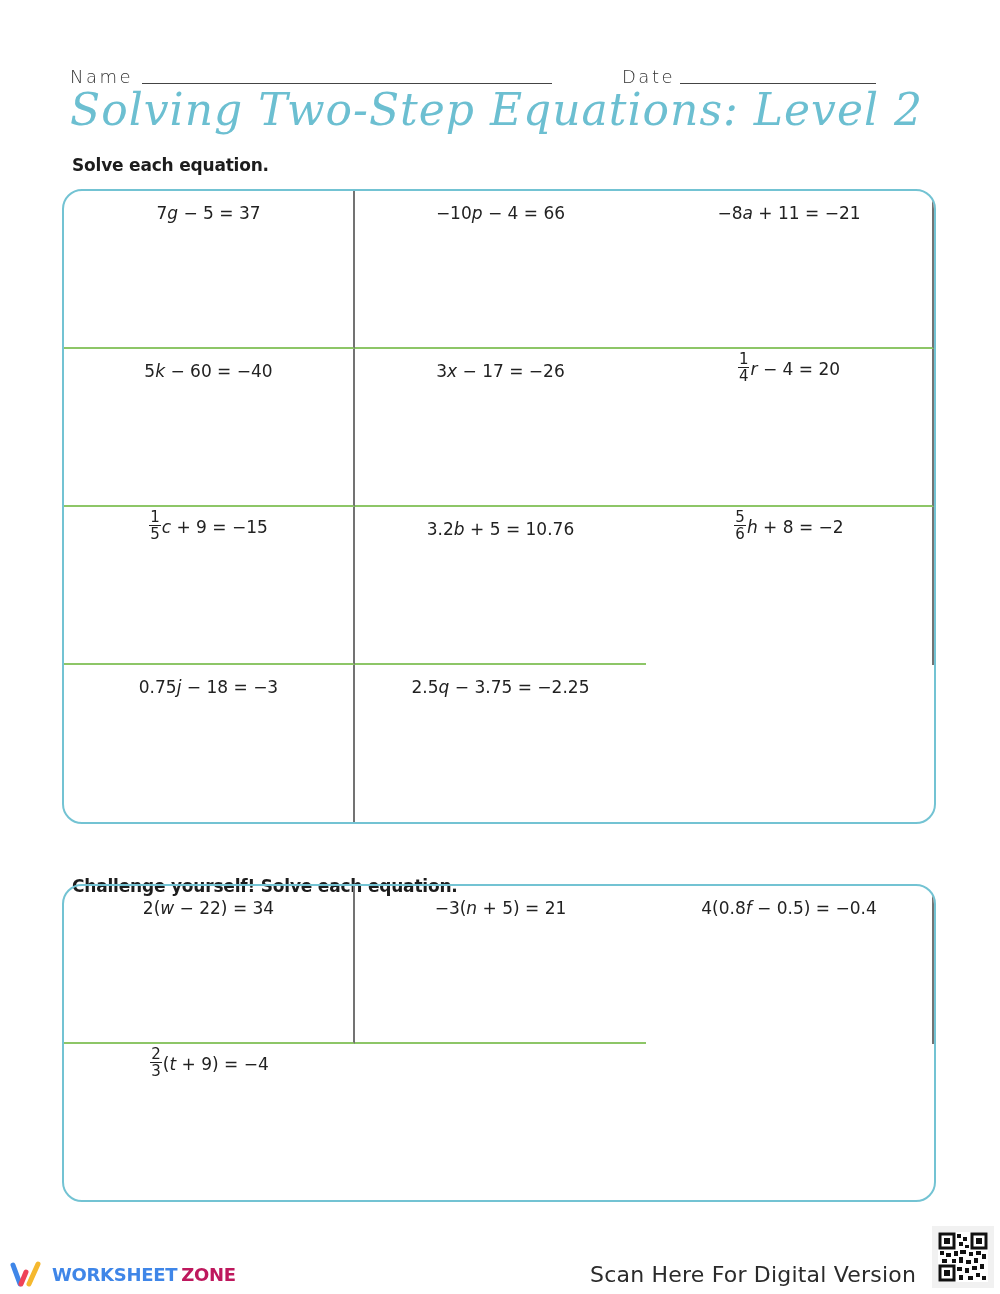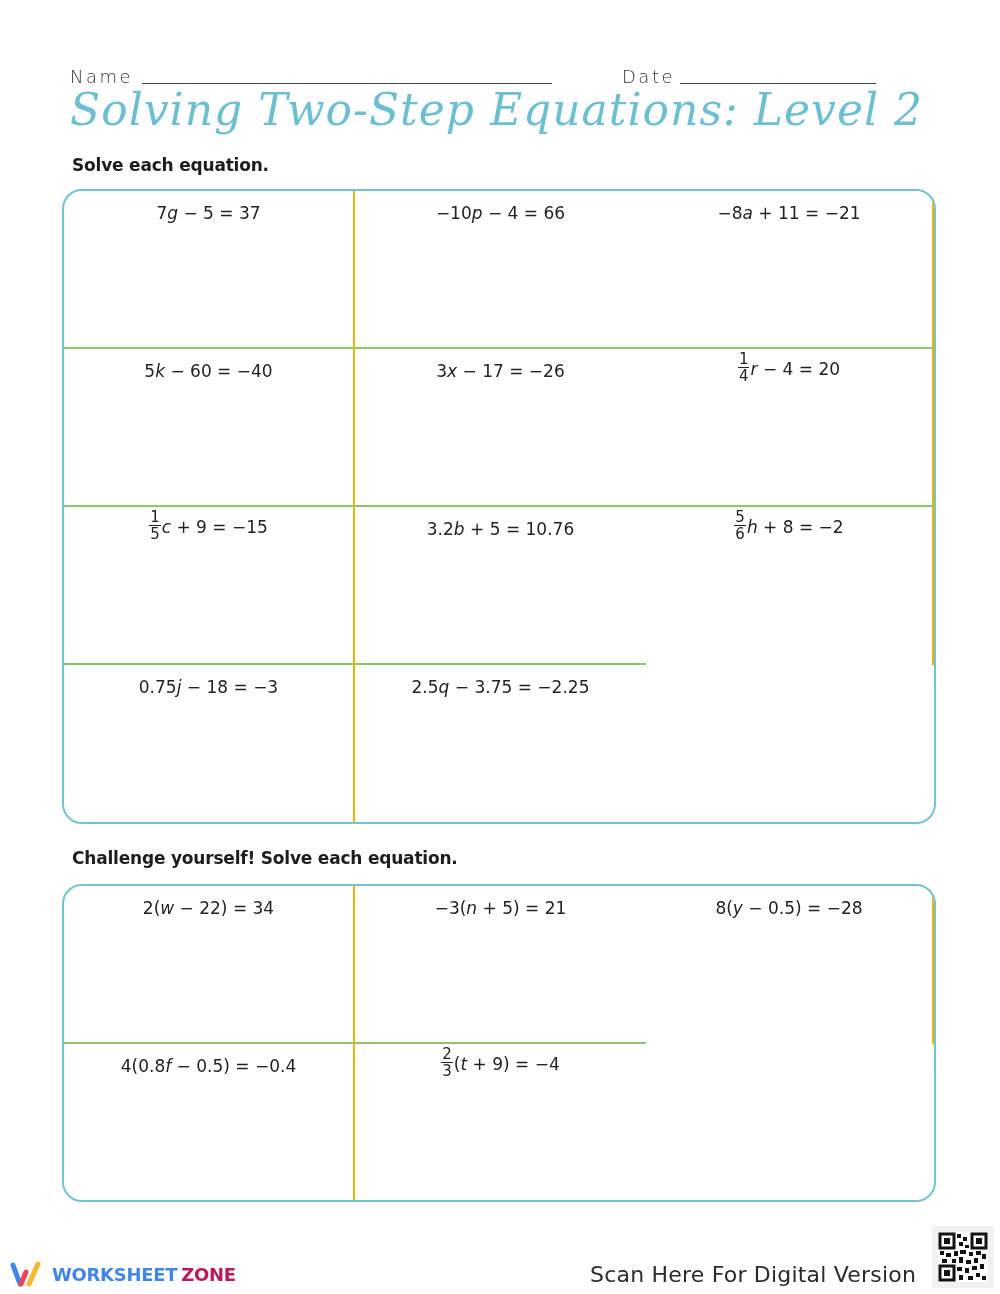--- a/index.html
+++ b/index.html
@@ -22,21 +22,21 @@
       position: absolute; left: 72px; font-size: 17px; font-weight: bold; color: #1d1d1d;
       font-family: "DejaVu Sans", sans-serif; letter-spacing: -0.2px;
     }
     .grid {
       position: absolute; left: 62px; width: 874px;
       border: 2px solid #73c3d3; border-radius: 20px; box-sizing: border-box;
       display: grid; grid-template-columns: 291px 291px 1fr; overflow: hidden;
     }
     .cell {
       position: relative; box-sizing: border-box;
-      border-right: 2px solid #eab308; border-bottom: 2px solid #8dc667;
+      border-right: 2px solid #737373; border-bottom: 2px solid #8dc667;
     }
     .cell.col-last { border-right: none; padding-left: 32px; }
     .cell.row-last { border-bottom: none; }
     .eq {
       position: absolute; top: 12px; left: 0; right: 0; text-align: center;
       font-size: 17px; color: #222; font-family: "DejaVu Sans", sans-serif; white-space: nowrap;
     }
     .eq i { font-style: italic; }
     .frac {
       display: inline-block; vertical-align: middle; text-align: center;
@@ -100,33 +100,30 @@
       <div class="eq" style="top:4px;"><span class="frac"><span class="num">5</span><span class="den">6</span></span><i>h</i><span> + 8 = −2</span></div>
     </div>
   <div class="cell row-last">
       <div class="eq"><span>0.75</span><i>j</i><span> − 18 = −3</span></div>
     </div>
   <div class="cell row-last col-last">
       <div class="eq"><span>2.5</span><i>q</i><span> − 3.75 = −2.25</span></div>
     </div>
 </div>
 
-<div class="instruction" style="top:848px;">Challenge yourself! Solve each equation.</div>
+<div class="instruction" style="top:876px;">Challenge yourself! Solve each equation.</div>
 
 <div class="grid" style="top:884px; height:318px; grid-template-rows: 158px 1fr;">
   <div class="cell">
       <div class="eq"><span>2(</span><i>w</i><span> − 22) = 34</span></div>
     </div>
   <div class="cell col-last">
       <div class="eq"><span>−3(</span><i>n</i><span> + 5) = 21</span></div>
     </div>
 
-  <div class="cell row-last">
-      <div class="eq"><span>8(</span><i>y</i><span> − 0.5) = −28</span></div>
-    </div>
   <div class="cell row-last">
       <div class="eq"><span>4(0.8</span><i>f</i><span> − 0.5) = −0.4</span></div>
     </div>
   <div class="cell row-last col-last">
       <div class="eq" style="top:4px;"><span class="frac"><span class="num">2</span><span class="den">3</span></span><span>(</span><i>t</i><span> + 9) = −4</span></div>
     </div>
 </div>
 
 <div class="logo">
   <svg width="38" height="30" viewBox="0 0 38 30">

